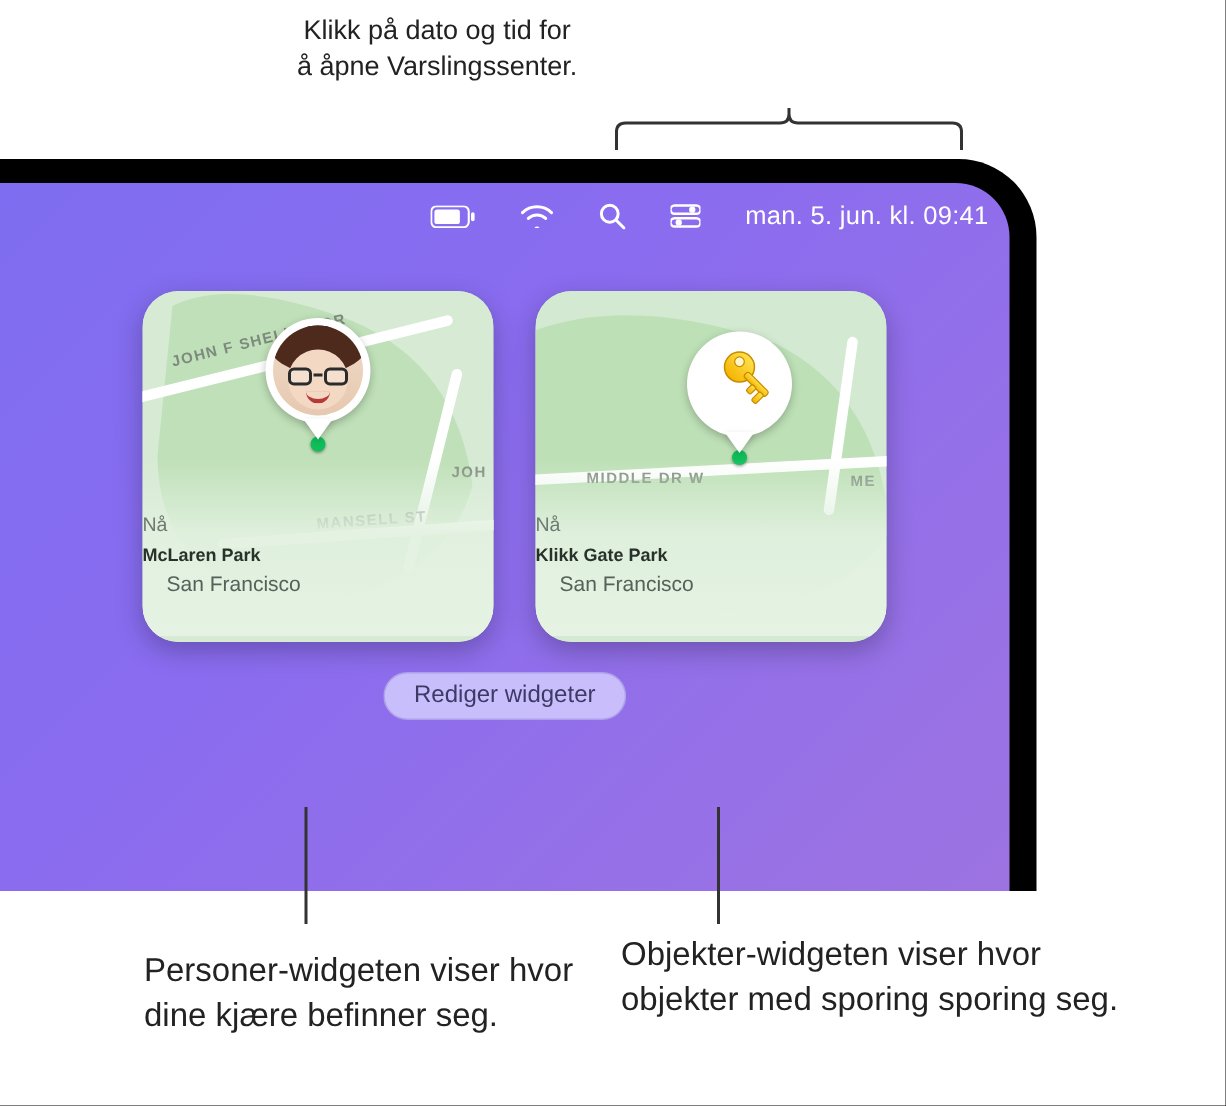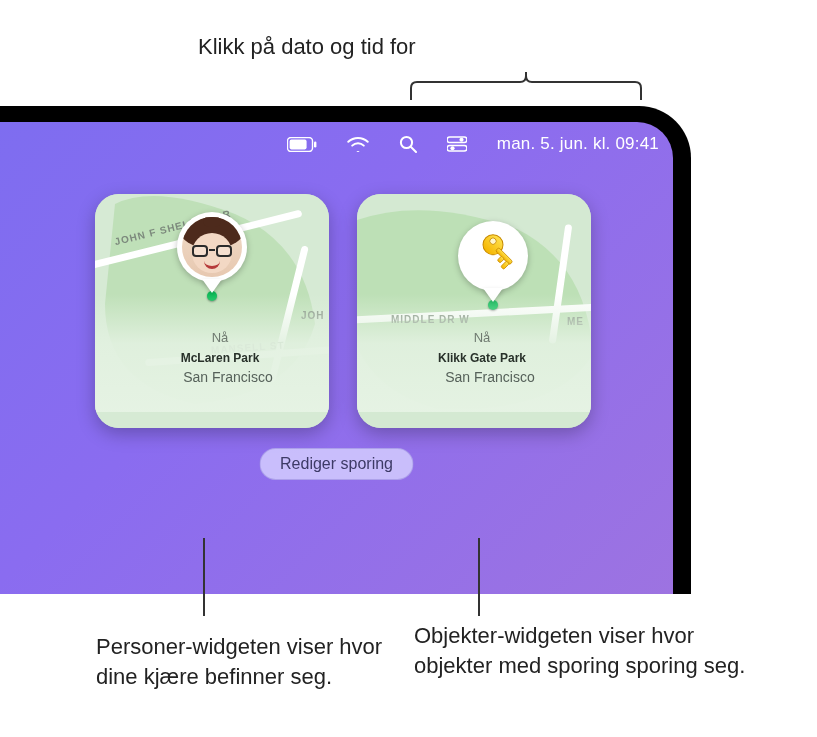--- a/index.html
+++ b/index.html
@@ -11,24 +11,23 @@
     position: relative;
     overflow: hidden;
   }
 
   
   .top-annotation {
     position: absolute;
     top: 8px;
     left: 198px;
     text-align: center;
-    font-size: 22px;
+    font-size: 18px;
     line-height: 1.35;
     color: #222;
-    margin-top: 24px;
   }
   .top-bracket {
     position: absolute;
     top: 72px;
     left: 410px;
     width: 232px;
     height: 30px;
   }
   .top-bracket svg { display: block; }
 
@@ -78,24 +77,23 @@
     width: 234px;
     height: 234px;
     border-radius: 24px;
     position: relative;
     overflow: hidden;
     box-shadow: 0 6px 18px rgba(0,0,0,.25);
     background: #cfe6cd;
   }
   .widget .mapbg { position: absolute; inset: 0; }
   .widget .overlay {
-    position: absolute; left: 0; right: 0; bottom: 16px; height: 118px;
+    position: absolute; left: 0; right: 0; bottom: 4px; height: 118px;
     background: linear-gradient(180deg, rgba(216,235,214,0) 0%, rgba(226,241,224,.92) 42%, rgba(230,243,228,.97) 100%);
-    padding: 36px 16px 14px 32px;
-    text-align: center;
+    padding: 36px 16px 14px 0;
   }
   .widget .overlay .now { font-size: 13px; color: #6f7a70; margin-bottom: 6px; }
   .widget .overlay .title { font-size: 12px; font-weight: 700; color: #28312a; margin-bottom: 4px; }
   .widget .overlay .sub { font-size: 14px; color: #56615a; margin-left: 16px; }
 
   
   .pin {
     position: absolute;
     left: 50%;
     top: 46%;
@@ -207,20 +205,21 @@
     background: #333;
   }
   .lead-left { left: 203px; top: 538px; height: 78px; }
   .lead-right { left: 478px; top: 538px; height: 78px; }
 </style>
 </head>
 <body>
 
 <div class="top-annotation">
   <div>Klikk på dato og tid for</div>
+  <div>å åpne Varslingssenter.</div>
 </div>
 
 <div class="top-bracket">
   <svg width="232" height="34">
     <path d="M1 28 L1 16 Q1 10 7 10 L110 10 Q116 10 116 4 L116 0 M116 4 Q116 10 122 10 L225 10 Q231 10 231 16 L231 28" fill="none" stroke="#333" stroke-width="2"></path>
   </svg>
 </div>
 
 <div class="frame">
   <div class="screen">
@@ -337,21 +336,21 @@
 
         <div class="overlay">
           <div class="now">Nå</div>
           <div class="title">Klikk Gate Park</div>
           <div class="sub">San Francisco</div>
         </div>
       </div>
 
     </div>
 
-    <div class="edit-btn">Rediger sporing</div>
+    <div class="edit-btn">Rediger widgeter</div>
 
   </div>
 </div>
 
 <div class="lead-line lead-left"></div>
 <div class="lead-line lead-right"></div>
 
 <div class="callout left">Personer-widgeten viser hvor dine kjære befinner seg.</div>
 <div class="callout right">Objekter-widgeten viser hvor objekter med sporing sporing seg.</div>
 

